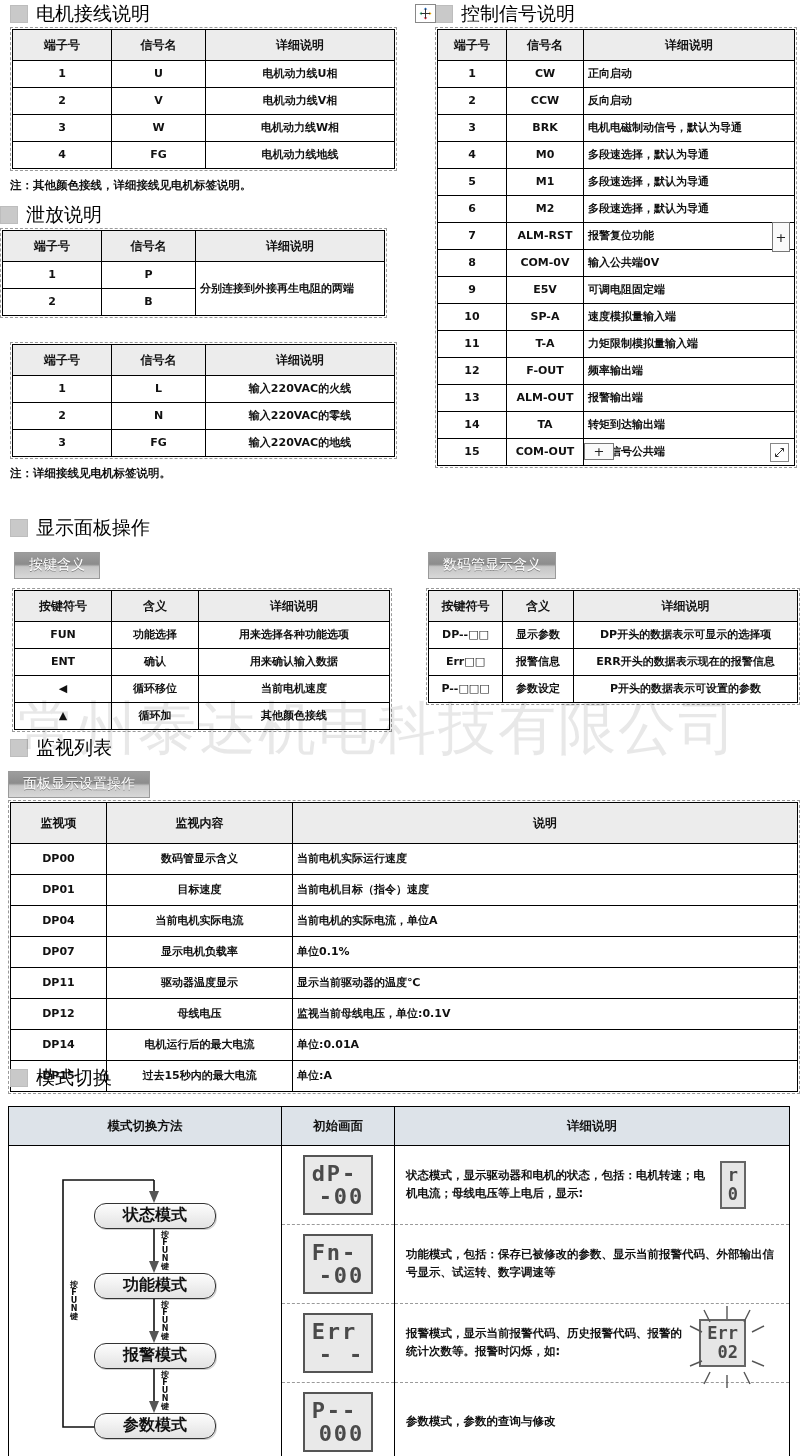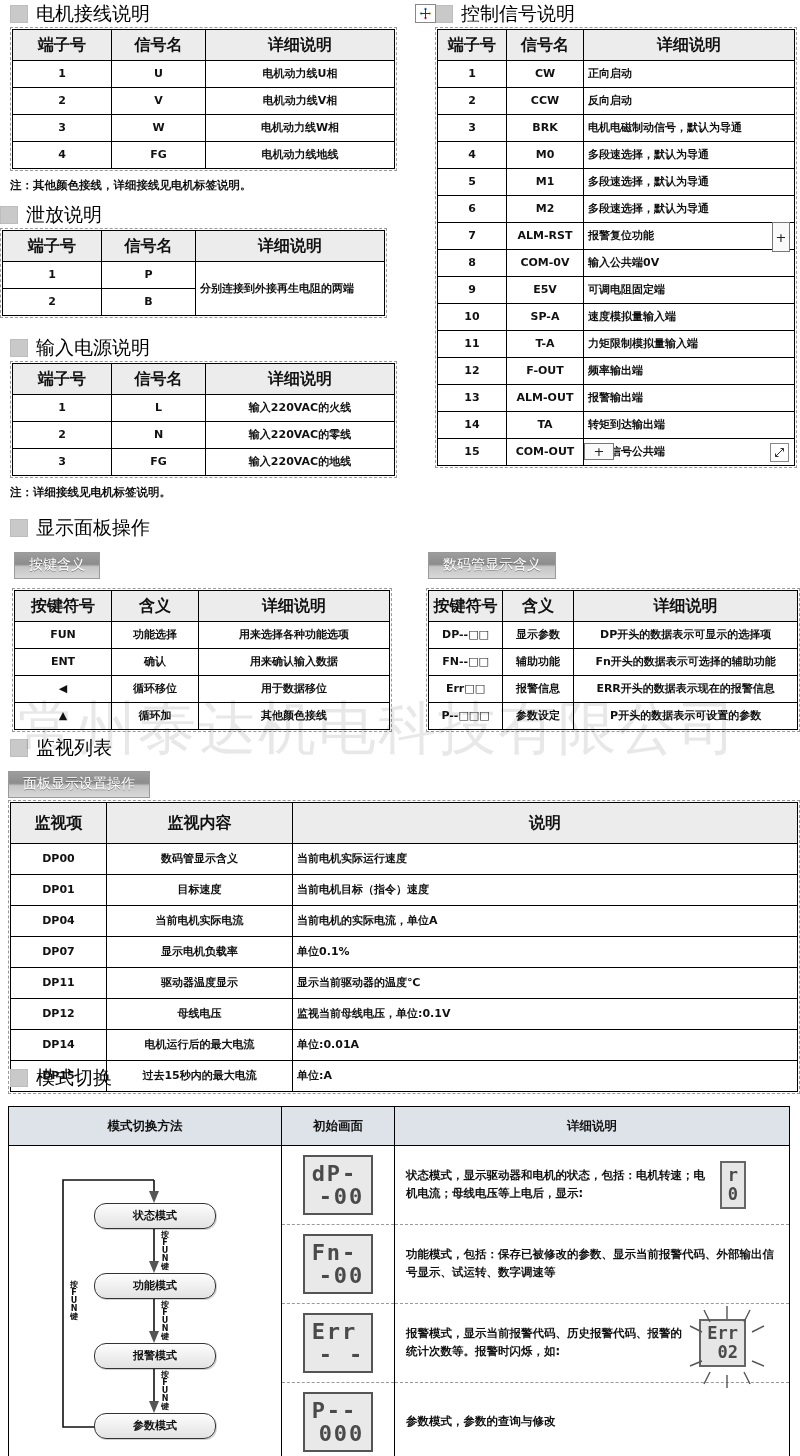--- a/index.html
+++ b/index.html
@@ -56,21 +56,21 @@
     font-size:11px;
     font-family:"DejaVu Sans",sans-serif;
     padding:2px 4px;
     color:#111;
     line-height:1.25;
     font-weight:bold;
   }
   table.tbl th{
     background:#ececec;
     font-weight:bold;
-    font-size:16px;
+    font-size:12px;
     height:26px;
     text-align:center;
   }
   table.tbl td{height:22px;}
   .c{text-align:center;}
   .l{text-align:left;padding-left:8px;}
   .red{color:#8f2b17;}
   .note{
     font-size:11.5px;font-family:"DejaVu Sans",sans-serif;
     margin-top:3px;color:#111;font-weight:bold;
@@ -135,21 +135,21 @@
   .seg-small .r2{display:block;text-align:right;}
   .blink-wrap{position:relative;display:inline-block;}
   .blink-wrap svg{position:absolute;left:-15px;top:-15px;pointer-events:none;}
 
   
   .flow{position:relative;width:270px;height:290px;}
   .flow .node{
     position:absolute;left:85px;width:120px;height:24px;
     border:1.5px solid #333;border-radius:12px;
     background:linear-gradient(to bottom,#fdfdfd,#e2e2e2);
-    font-size:11px;font-weight:bold;color:#111;
+    font-size:16px;font-weight:bold;color:#111;
     display:flex;align-items:center;justify-content:center;
     font-family:"DejaVu Sans",sans-serif;
     box-shadow:1px 1px 0 rgba(0,0,0,.18);
   }
   .vlabel{
     position:absolute;
     font-size:8px;font-weight:bold;line-height:1.0;
     font-family:"DejaVu Sans",sans-serif;
     text-align:center;width:12px;color:#111;
   }
@@ -221,24 +221,20 @@
       <tr>
         <td class="c">2</td>
         <td class="c">B</td>
       </tr>
     </tbody>
         </table>
     </div>
   </div>
 
   <div class="b" style="left:10px;top:338px;">
-    <div class="sec-head">
-      <span class="sec-bullet"></span>
-      <span class="sec-title">输入电源说明</span>
-    </div>
     <div class="dash-wrap" style="margin-top:4px;">
     <table class="tbl">
       <tbody>
             <tr>
         <th style="width:90px">端子号</th>
         <th style="width:85px">信号名</th>
         <th style="width:180px">详细说明</th>
       </tr>
       <tr>
         <td class="c red">1</td>
@@ -399,21 +395,21 @@
             <td class="c">用来选择各种功能选项</td>
           </tr>
       <tr>
             <td class="c">ENT</td>
             <td class="c">确认</td>
             <td class="c">用来确认输入数据</td>
           </tr>
       <tr>
             <td class="c">◀</td>
             <td class="c">循环移位</td>
-            <td class="c">用于数据移位</td>
+            <td class="c">当前电机速度</td>
           </tr>
       <tr>
             <td class="c">▲</td>
             <td class="c">循环加</td>
             <td class="c">其他颜色接线</td>
           </tr>
     </tbody>
       </table>
   </div>
 
@@ -425,25 +421,20 @@
       <tbody>
           <tr>
         <th style="width:66px">按键符号</th>
         <th style="width:64px">含义</th>
         <th style="width:222px">详细说明</th>
       </tr>
       <tr>
             <td class="c">DP--□□</td>
             <td class="c">显示参数</td>
             <td class="c">DP开头的数据表示可显示的选择项</td>
-          </tr>
-      <tr>
-            <td class="c">FN--□□</td>
-            <td class="c">辅助功能</td>
-            <td class="c">Fn开头的数据表示可选择的辅助功能</td>
           </tr>
       <tr>
             <td class="c">Err□□</td>
             <td class="c">报警信息</td>
             <td class="c">ERR开头的数据表示现在的报警信息</td>
           </tr>
       <tr>
             <td class="c">P--□□□</td>
             <td class="c">参数设定</td>
             <td class="c">P开头的数据表示可设置的参数</td>

